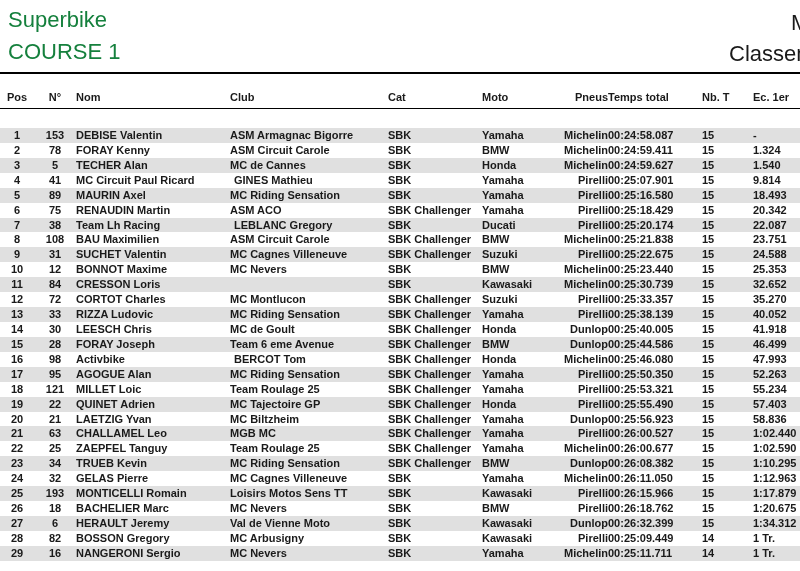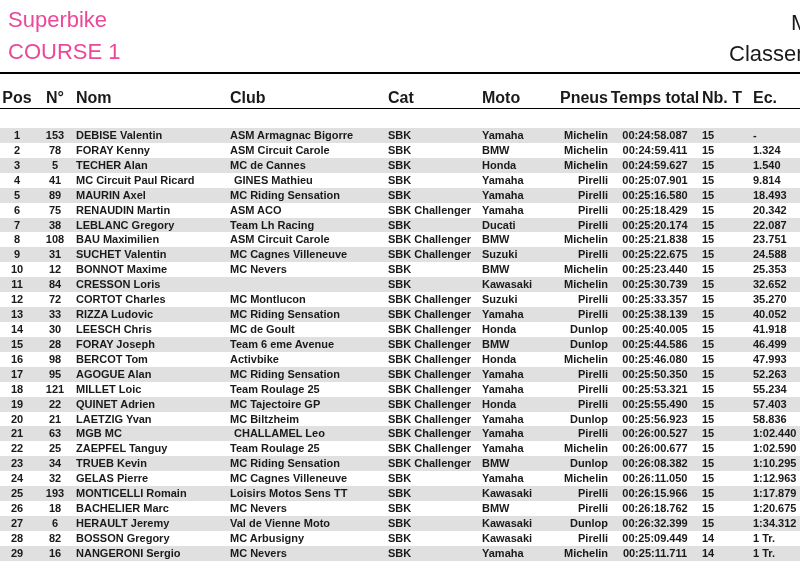--- a/index.html
+++ b/index.html
@@ -3,44 +3,44 @@
 <meta charset="utf-8">
 <style>
   * { margin:0; padding:0; box-sizing:border-box; }
   html,body { background:#fff; }
   #page {
     position:relative; width:800px; height:571px;
     background:#fff; overflow:hidden;
     font-family:"Liberation Sans", sans-serif;
     color:#1a1a1a;
   }
-  .title-line { position:absolute; left:8px; font-size:22px; font-weight:400; color:#ec4899; white-space:nowrap; }
+  .title-line { position:absolute; left:8px; font-size:22px; font-weight:400; color:#15803d; white-space:nowrap; }
   #title-category { top:7px; }
   #title-race { top:39px; }
   .right-head { position:absolute; font-size:22px; font-weight:400; color:#1a1a1a; white-space:nowrap; }
   #right-line1 { left:791px; top:10px; }
   #right-line2 { left:729px; top:41px; }
   .rule-thick { position:absolute; left:0; top:72px; width:800px; height:2px; background:#000; }
   .rule-thin  { position:absolute; left:0; top:108px; width:800px; height:1px; background:#000; }
 
   #col-headers { position:absolute; left:0; top:90px; width:800px; height:15px; display:flex;
-                 font-size:16px; font-weight:bold; line-height:15px; }
+                 font-size:11px; font-weight:bold; line-height:15px; }
   #rows { position:absolute; left:0; top:128px; width:800px; display:flex; flex-direction:column; }
   .row { display:flex; width:800px; height:14.93px; line-height:14.93px;
          font-size:11px; font-weight:bold; white-space:nowrap; }
   .row.stripe { background:#e0e0e0; }
   .cell { overflow:hidden; }
   .c0 { width:34px;  text-align:center; }
   .c1 { width:42px;  text-align:center; }
   .c2 { width:154px; text-align:left; }
   .c3 { width:158px; text-align:left; }
   .c4 { width:94px;  text-align:left; }
   .c5 { width:71px;  text-align:left; }
   .c6 { width:55px;  text-align:right; }
-  .c7 { width:94px;  text-align:center; }
+  .c7 { width:94px;  text-align:left; }
   .c8 { width:48px;  }
   .c9 { width:50px;  text-align:left; padding-left:3px; }
 </style>
 </head>
 <body>
 
 <div id="page">
 
   <div class="title-line" id="title-category">Superbike</div>
   <div class="title-line" id="title-race">COURSE 1</div>
@@ -134,22 +134,22 @@
       <div class="cell c4">SBK Challenger</div>
       <div class="cell c5">Yamaha</div>
       <div class="cell c6">Pirelli</div>
       <div class="cell c7">00:25:18.429</div>
       <div class="cell c8">15</div>
       <div class="cell c9">20.342</div>
     </div>
       <div class="row stripe">
       <div class="cell c0">7</div>
       <div class="cell c1">38</div>
+      <div class="cell c3">Team Lh Racing</div>
       <div class="cell c2">LEBLANC Gregory</div>
-      <div class="cell c3">Team Lh Racing</div>
       <div class="cell c4">SBK</div>
       <div class="cell c5">Ducati</div>
       <div class="cell c6">Pirelli</div>
       <div class="cell c7">00:25:20.174</div>
       <div class="cell c8">15</div>
       <div class="cell c9">22.087</div>
     </div>
       <div class="row">
       <div class="cell c0">8</div>
       <div class="cell c1">108</div>
@@ -242,22 +242,22 @@
       <div class="cell c4">SBK Challenger</div>
       <div class="cell c5">BMW</div>
       <div class="cell c6">Dunlop</div>
       <div class="cell c7">00:25:44.586</div>
       <div class="cell c8">15</div>
       <div class="cell c9">46.499</div>
     </div>
       <div class="row">
       <div class="cell c0">16</div>
       <div class="cell c1">98</div>
+      <div class="cell c3">Activbike</div>
       <div class="cell c2">BERCOT Tom</div>
-      <div class="cell c3">Activbike</div>
       <div class="cell c4">SBK Challenger</div>
       <div class="cell c5">Honda</div>
       <div class="cell c6">Michelin</div>
       <div class="cell c7">00:25:46.080</div>
       <div class="cell c8">15</div>
       <div class="cell c9">47.993</div>
     </div>
       <div class="row stripe">
       <div class="cell c0">17</div>
       <div class="cell c1">95</div>
@@ -302,22 +302,22 @@
       <div class="cell c4">SBK Challenger</div>
       <div class="cell c5">Yamaha</div>
       <div class="cell c6">Dunlop</div>
       <div class="cell c7">00:25:56.923</div>
       <div class="cell c8">15</div>
       <div class="cell c9">58.836</div>
     </div>
       <div class="row stripe">
       <div class="cell c0">21</div>
       <div class="cell c1">63</div>
+      <div class="cell c2">CHALLAMEL Leo</div>
       <div class="cell c3">MGB MC</div>
-      <div class="cell c2">CHALLAMEL Leo</div>
       <div class="cell c4">SBK Challenger</div>
       <div class="cell c5">Yamaha</div>
       <div class="cell c6">Pirelli</div>
       <div class="cell c7">00:26:00.527</div>
       <div class="cell c8">15</div>
       <div class="cell c9">1:02.440</div>
     </div>
       <div class="row">
       <div class="cell c0">22</div>
       <div class="cell c1">25</div>

